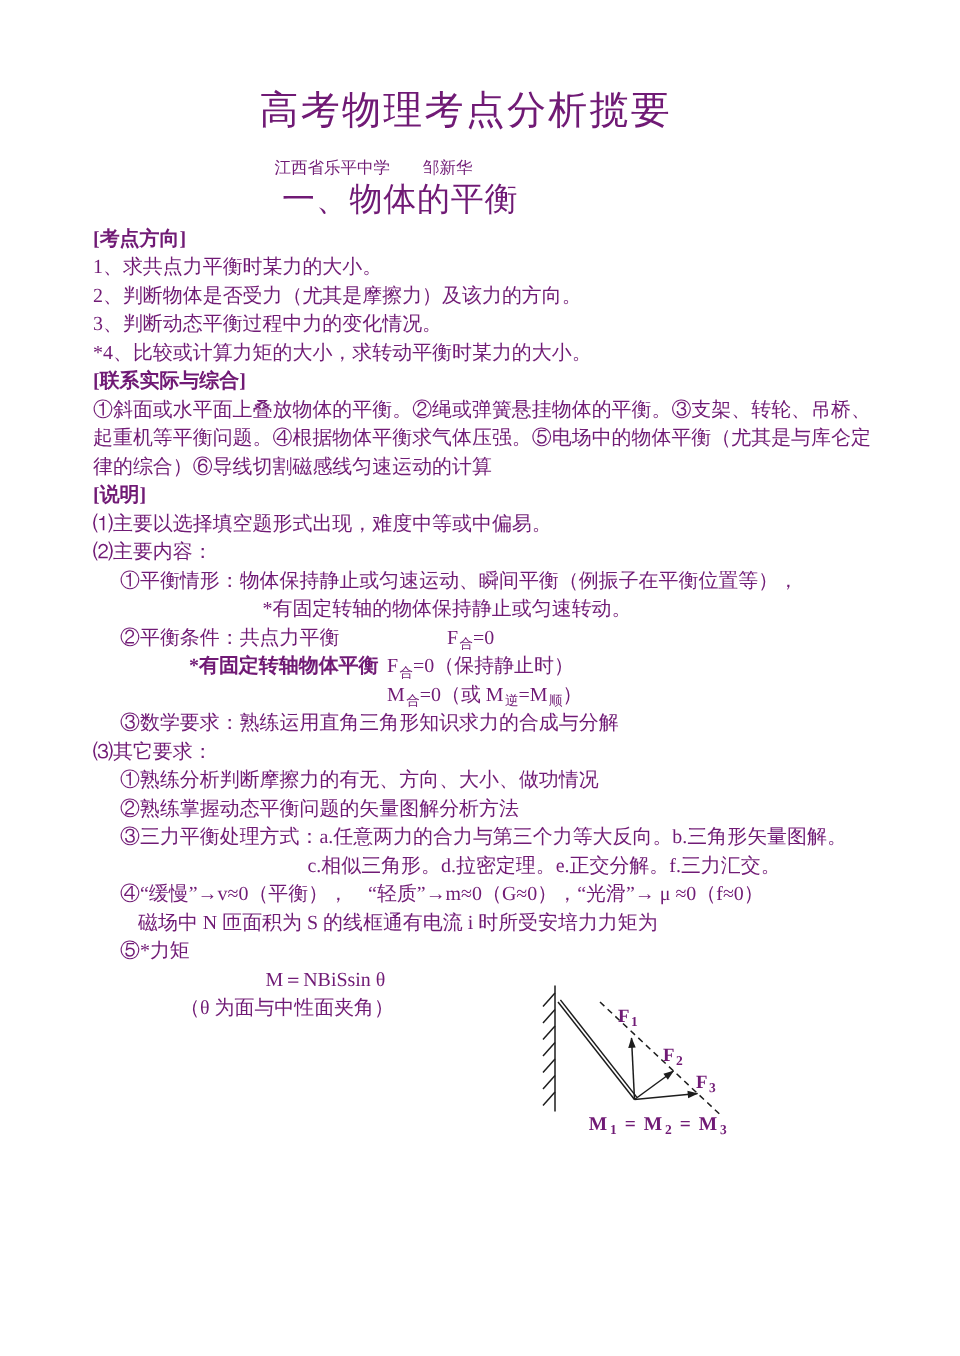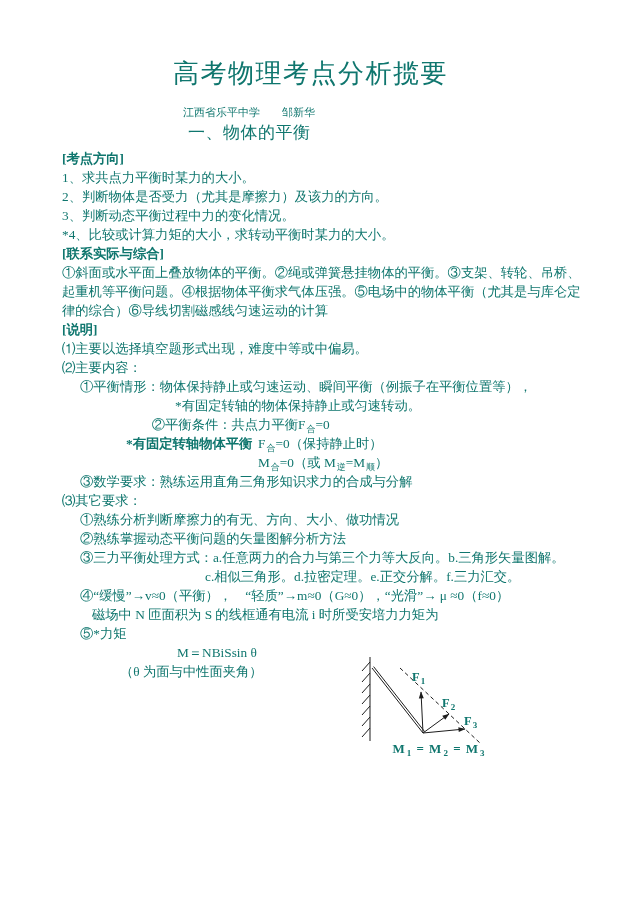--- a/index.html
+++ b/index.html
@@ -1,34 +1,34 @@
 <!DOCTYPE html>
 <html><head>
 <meta charset="utf-8">
 <style>
   html,body { margin:0; padding:0; background:#ffffff; }
   .page {
     position:relative;
     width:640px; height:891px;
     background:#ffffff;
-    color:#0f766e;
+    color:#701a75;
     font-family:"Liberation Serif","DejaVu Serif",serif;
     overflow:hidden;
   }
   .content { padding:56px 0 0 62px; width:516px; }
   .title {
     font-size:26px; line-height:36px; letter-spacing:1.5px;
     padding-left:111px; white-space:pre;
   }
   .author {
     font-size:11px; line-height:19px; margin-top:11px;
     padding-left:121px; white-space:pre;
   }
   .section {
-    font-size:17px; line-height:22px; letter-spacing:0.5px;
+    font-size:22px; line-height:22px; letter-spacing:0.5px;
     padding-left:126px; white-space:pre;
   }
   .doc { margin-top:5px; font-size:13.3px; line-height:19px; }
   .line { white-space:pre; }
   .bold { font-weight:bold; }
   sub { font-size:9px; vertical-align:-3px; line-height:0; margin-left:1px; }
   .figure { position:absolute; left:350px; top:648px; width:158px; height:125px; }
   .figure svg { position:absolute; left:0; top:0; }
   .fig-labels span {
     position:absolute; font-size:12.5px; font-weight:bold; line-height:14px;
@@ -55,21 +55,21 @@
         <div class="line"><span>*4、比较或计算力矩的大小，求转动平衡时某力的大小。</span></div>
         <div class="line bold"><span>[联系实际与综合]</span></div>
         <div class="line"><span>①斜面或水平面上叠放物体的平衡。②绳或弹簧悬挂物体的平衡。③支架、转轮、吊桥、</span></div>
         <div class="line"><span>起重机等平衡问题。④根据物体平衡求气体压强。⑤电场中的物体平衡（尤其是与库仑定</span></div>
         <div class="line"><span>律的综合）⑥导线切割磁感线匀速运动的计算</span></div>
         <div class="line bold"><span>[说明]</span></div>
         <div class="line"><span>⑴主要以选择填空题形式出现，难度中等或中偏易。</span></div>
         <div class="line"><span>⑵主要内容：</span></div>
         <div class="line" style="padding-left: 18px;"><span>①平衡情形：物体保持静止或匀速运动、瞬间平衡（例振子在平衡位置等），</span></div>
         <div class="line" style="padding-left: 113px;"><span>*有固定转轴的物体保持静止或匀速转动。</span></div>
-        <div class="line" style="padding-left: 18px;"><span style="display: inline-block; width: 218px; text-align: right;">②平衡条件：共点力平衡</span><span>F<sub>合</sub>=0</span></div>
+        <div class="line" style="padding-left: 18px;"><span style="display: inline-block; width: 218px;">②平衡条件：共点力平衡</span><span>F<sub>合</sub>=0</span></div>
         <div class="line" style="padding-left: 64px;"><span style="display: inline-block; width: 132px; font-weight: bold;">*有固定转轴物体平衡</span><span>F<sub>合</sub>=0（保持静止时）</span></div>
         <div class="line" style="padding-left: 196px;"><span>M<sub>合</sub>=0（或 M<sub>逆</sub>=M<sub>顺</sub>）</span></div>
         <div class="line" style="padding-left: 18px;"><span>③数学要求：熟练运用直角三角形知识求力的合成与分解</span></div>
         <div class="line"><span>⑶其它要求：</span></div>
         <div class="line" style="padding-left: 18px;"><span>①熟练分析判断摩擦力的有无、方向、大小、做功情况</span></div>
         <div class="line" style="padding-left: 18px;"><span>②熟练掌握动态平衡问题的矢量图解分析方法</span></div>
         <div class="line" style="padding-left: 18px;"><span>③三力平衡处理方式：a.任意两力的合力与第三个力等大反向。b.三角形矢量图解。</span></div>
         <div class="line" style="padding-left: 143px;"><span>c.相似三角形。d.拉密定理。e.正交分解。f.三力汇交。</span></div>
         <div class="line" style="padding-left: 18px;"><span>④“缓慢”→v≈0（平衡），　“轻质”→m≈0（G≈0），“光滑”→ μ ≈0（f≈0）</span></div>
         <div class="line" style="padding-left: 30px;"><span>磁场中 N 匝面积为 S 的线框通有电流 i 时所受安培力力矩为</span></div>

